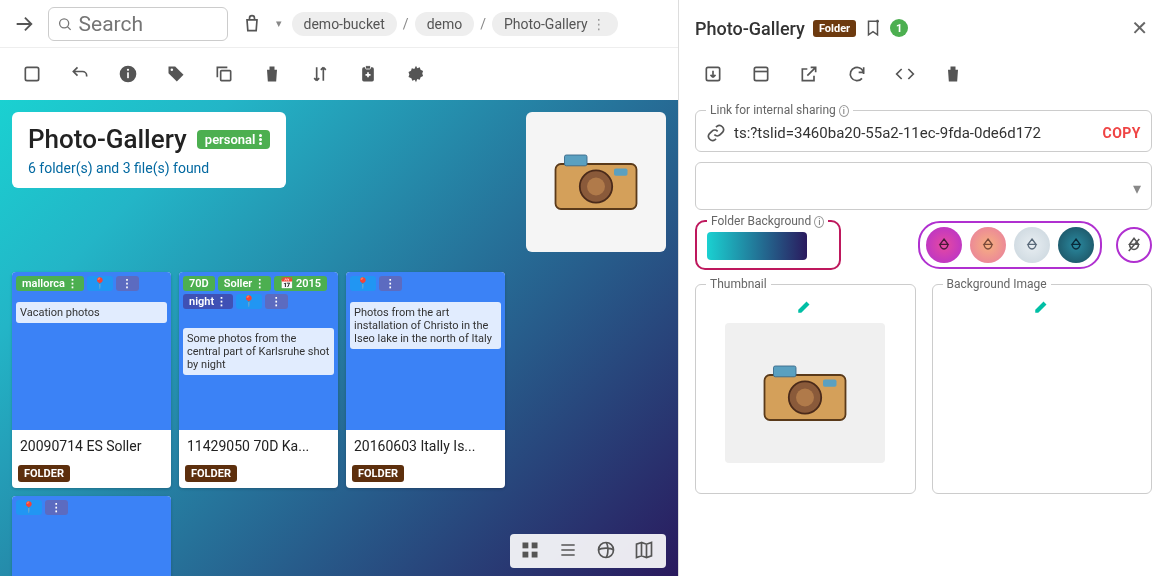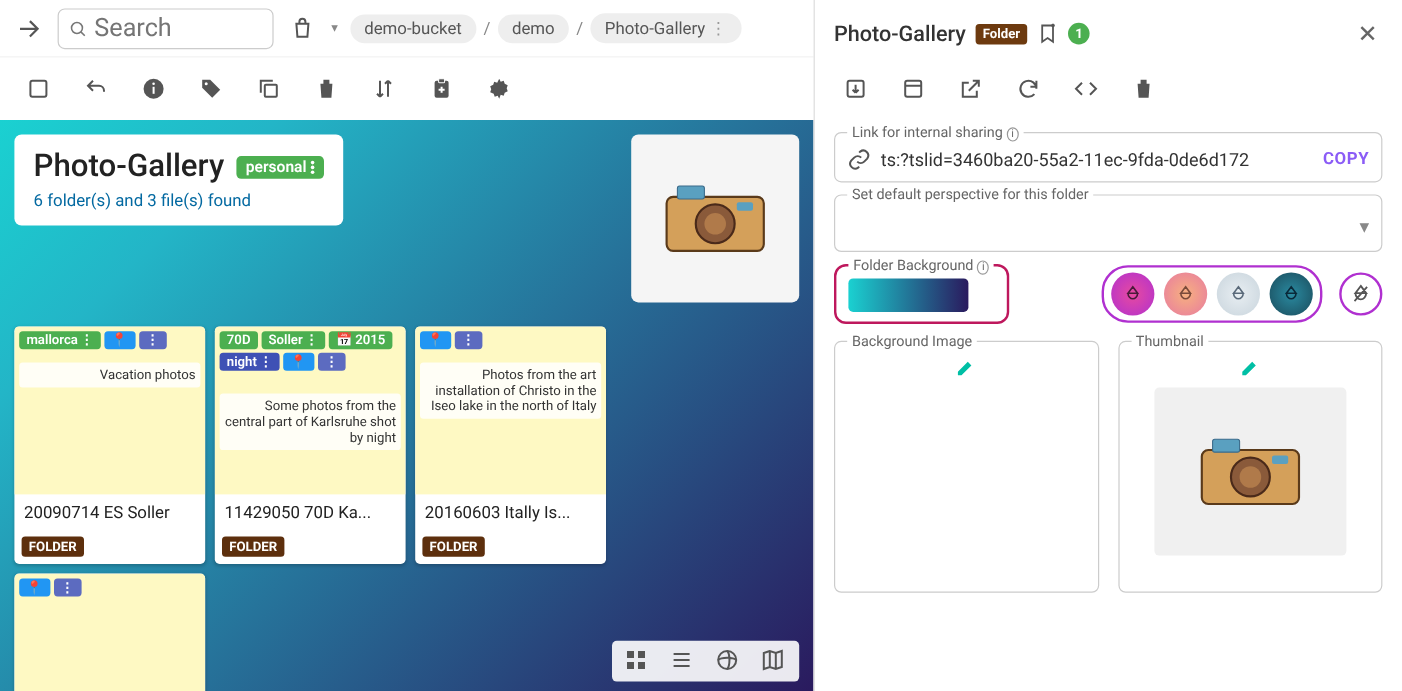--- a/index.html
+++ b/index.html
@@ -18,21 +18,21 @@
 .gallery-area { flex:1; overflow:hidden; background: linear-gradient(135deg, #1ad1d1 0%, #23b5c7 20%, #2a1a5e 100%); padding:12px; position:relative;}
 .gallery-header { display:flex; align-items:flex-start; gap:12px; margin-bottom:20px;}
 .title-card { background:#fff; border-radius:6px; padding:12px 16px; }
 .title-row { display:flex; align-items:center; gap:10px; }
 .title-row h1 { font-size:26px; font-weight:500; color:#222;}
 .tag-badge { background:#4caf50; color:#fff; font-size:13px; font-weight:600; border-radius:4px; padding:2px 8px; display:flex; align-items:center; gap:4px;}
 .subtitle { font-size:14px; color:#0369a1; margin-top:6px;}
 .header-thumb { margin-left:auto; width:140px; height:140px; background:#f5f5f5; border-radius:6px; display:flex; align-items:center; justify-content:center;}
 .grid { display:flex; flex-wrap:wrap; gap:8px; }
 .card { width:159px; background:#fff; border-radius:4px; overflow:hidden; box-shadow:0 1px 3px rgba(0,0,0,0.2);}
-.card .img { width:100%; height:140px; background:#fef9c3; position:relative; overflow:hidden;text-align:right;}
+.card .img { width:100%; height:158px; background:#3b82f6; position:relative; overflow:hidden;}
 .card .overlay-tags { position:absolute; top:4px; left:4px; display:flex; flex-wrap:wrap; gap:3px; z-index:2;}
 .ot { background:#4caf50; color:#fff; font-size:11px; font-weight:600; padding:1px 6px; border-radius:3px; display:flex; align-items:center; gap:2px;}
 .ot.blue{background:#2196f3;}
 .ot.purple{background:#5c6bc0;}
 .ot.night{background:#3f51b5;}
 .card .desc { position:absolute; top:30px; left:4px; right:4px; background:rgba(255,255,255,0.85); font-size:11px; padding:4px; border-radius:3px; color:#333; z-index:2;}
 .card-title { padding:8px; font-size:14px; color:#222; white-space:nowrap; overflow:hidden; text-overflow:ellipsis;}
 .folder-label { margin:0 0 6px 6px; display:inline-block; background:#5d2f0d; color:#fff; font-size:11px; font-weight:700; padding:2px 6px; border-radius:3px;}
 .viewbar { position:absolute; bottom:8px; left:510px; background:rgba(255,255,255,0.9); border-radius:4px; display:flex; gap:16px; padding:6px 10px;}
 .viewbar .v { width:22px; height:22px; color:#555; cursor:pointer;}
@@ -42,21 +42,21 @@
 .rp-badge { background:#6d3a0f; color:#fff; font-size:11px; font-weight:700; padding:2px 6px; border-radius:3px;}
 .rp-count { background:#4caf50; color:#fff; font-size:11px; font-weight:700; width:18px; height:18px; border-radius:50%; display:flex; align-items:center; justify-content:center;}
 .rp-close { margin-left:auto; font-size:20px; color:#666; cursor:pointer; padding:4px;}
 .rp-toolbar { display:flex; gap:26px; padding:8px 24px 14px; }
 .rp-toolbar .ri { width:22px; height:22px; color:#555; cursor:pointer;}
 .field { margin:10px 16px; position:relative;}
 .field-box { border:1px solid #ccc; border-radius:6px; padding:12px 10px 8px; position:relative;}
 .field-label { position:absolute; top:-8px; left:10px; background:#fff; padding:0 4px; font-size:12px; color:#666;}
 .link-row { display:flex; align-items:center; gap:8px;}
 .link-row input { border:none; outline:none; font-size:15px; color:#333; flex:1; }
-.copy-btn { color:#8b5cf6; font-weight:700; font-size:14px; cursor:pointer; letter-spacing:0.5px;}
+.copy-btn { color:#ef4444; font-weight:700; font-size:14px; cursor:pointer; letter-spacing:0.5px;}
 .select-row { display:flex; align-items:center; justify-content:space-between; min-height:26px;}
 .bg-row { display:flex; align-items:center; gap:8px;}
 .bg-field { border:2px solid #be185d; border-radius:10px; padding:10px 10px 8px; width:146px; position:relative;}
 .bg-swatch { width:100px; height:28px; border-radius:4px; background:linear-gradient(90deg,#1ad1d1,#2a1a5e);}
 .color-wrap { border:2px solid #b030d0; border-radius:22px; padding:4px 6px; display:flex; gap:8px; margin-left:auto;}
 .color-circle { width:36px; height:36px; border-radius:50%; display:flex; align-items:center; justify-content:center; cursor:pointer;}
 .no-color { width:36px; height:36px; border-radius:50%; border:2px solid #b030d0; display:flex; align-items:center; justify-content:center; margin-left:6px; cursor:pointer;}
 .thumb-row { display:flex; gap:16px; margin:14px 16px;}
 .thumb-box { flex:1; border:1px solid #ccc; border-radius:6px; padding:12px 10px; position:relative; min-height:210px; display:flex; flex-direction:column; align-items:center;}
 .thumb-box .edit { color:#00bfa5; align-self:center; margin-bottom:8px; cursor:pointer;}
@@ -330,21 +330,20 @@
             <path d="M10 14a5 5 0 007 0l3-3a5 5 0 00-7-7l-1 1M14 10a5 5 0 00-7 0l-3 3a5 5 0 007 7l1-1"></path>
           </svg>
         <input readonly="" value="ts:?tslid=3460ba20-55a2-11ec-9fda-0de6d172" style="">
         <span class="copy-btn">COPY</span>
       </div>
     </div>
   </div>
 
   <div class="field">
     <div class="field-box">
-      <span class="field-label">Set default perspective for this folder</span>
       <div class="select-row">
         <span></span>
         <span style="color:#888;">▾</span>
       </div>
     </div>
   </div>
 
   <div class="field">
     <div class="bg-row">
       <div class="bg-field">
@@ -375,39 +374,39 @@
       </div>
       <div class="no-color">
           <svg width="18" height="18" viewBox="0 0 24 24" fill="none" stroke="#555" stroke-width="2">
             <path d="M12 3l6 8H6z M6 11c0 4 3 7 6 7s6-3 6-7 M5 20L19 4"></path>
           </svg>
         </div>
     </div>
   </div>
 
   <div class="thumb-row">
-    <div class="thumb-box">
-      <span class="field-label">Background Image</span>
-      <div class="edit">
-          <svg width="18" height="18" viewBox="0 0 24 24" fill="#00bfa5">
-            <path d="M3 17l11-11 4 4L7 21H3z M16 4l4 4"></path>
-          </svg>
-        </div>
-    </div>
     <div class="thumb-box">
       <span class="field-label">Thumbnail</span>
       <div class="edit">
           <svg width="18" height="18" viewBox="0 0 24 24" fill="#00bfa5">
             <path d="M3 17l11-11 4 4L7 21H3z M16 4l4 4"></path>
           </svg>
         </div>
       <div class="thumb-preview">
         <svg width="90" height="70" viewBox="0 0 100 70">
             <rect x="5" y="15" width="90" height="50" rx="6" fill="#d4a05a" stroke="#5a3a1a" stroke-width="2"></rect>
             <circle cx="50" cy="40" r="18" fill="#8a5a3a" stroke="#4a2a1a" stroke-width="2"></circle>
             <circle cx="50" cy="40" r="10" fill="#b07a4a"></circle>
             <rect x="15" y="5" width="25" height="12" rx="2" fill="#5aa0c0" stroke="#3a6a8a"></rect>
             <rect x="70" y="20" width="15" height="8" rx="2" fill="#5aa0c0"></rect>
           </svg>
       </div>
     </div>
+    <div class="thumb-box">
+      <span class="field-label">Background Image</span>
+      <div class="edit">
+          <svg width="18" height="18" viewBox="0 0 24 24" fill="#00bfa5">
+            <path d="M3 17l11-11 4 4L7 21H3z M16 4l4 4"></path>
+          </svg>
+        </div>
+    </div>
   </div>
 </div>
 
 </body></html>

